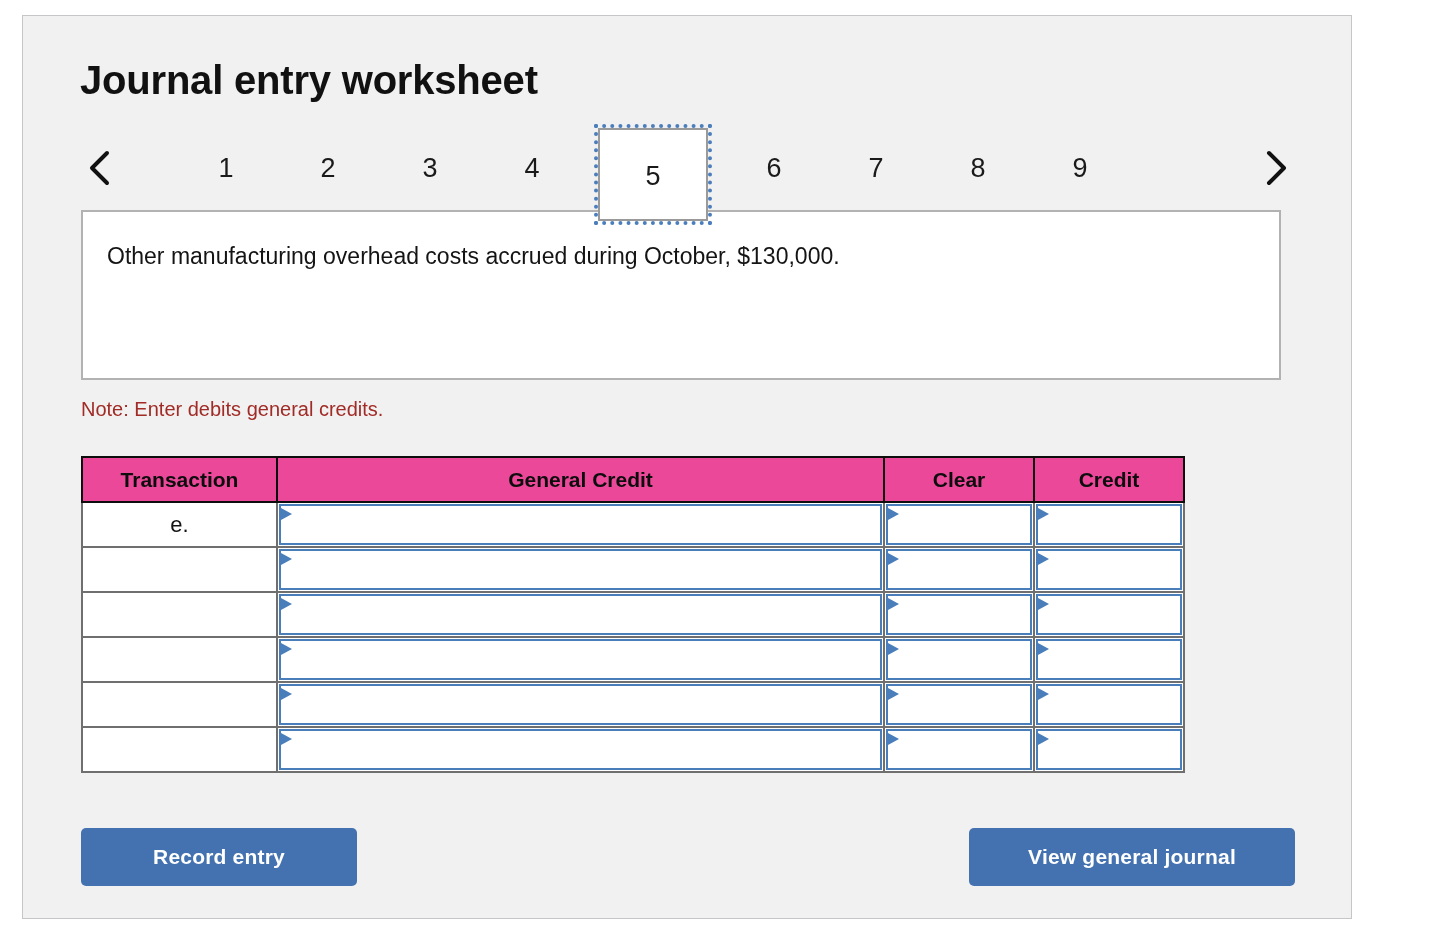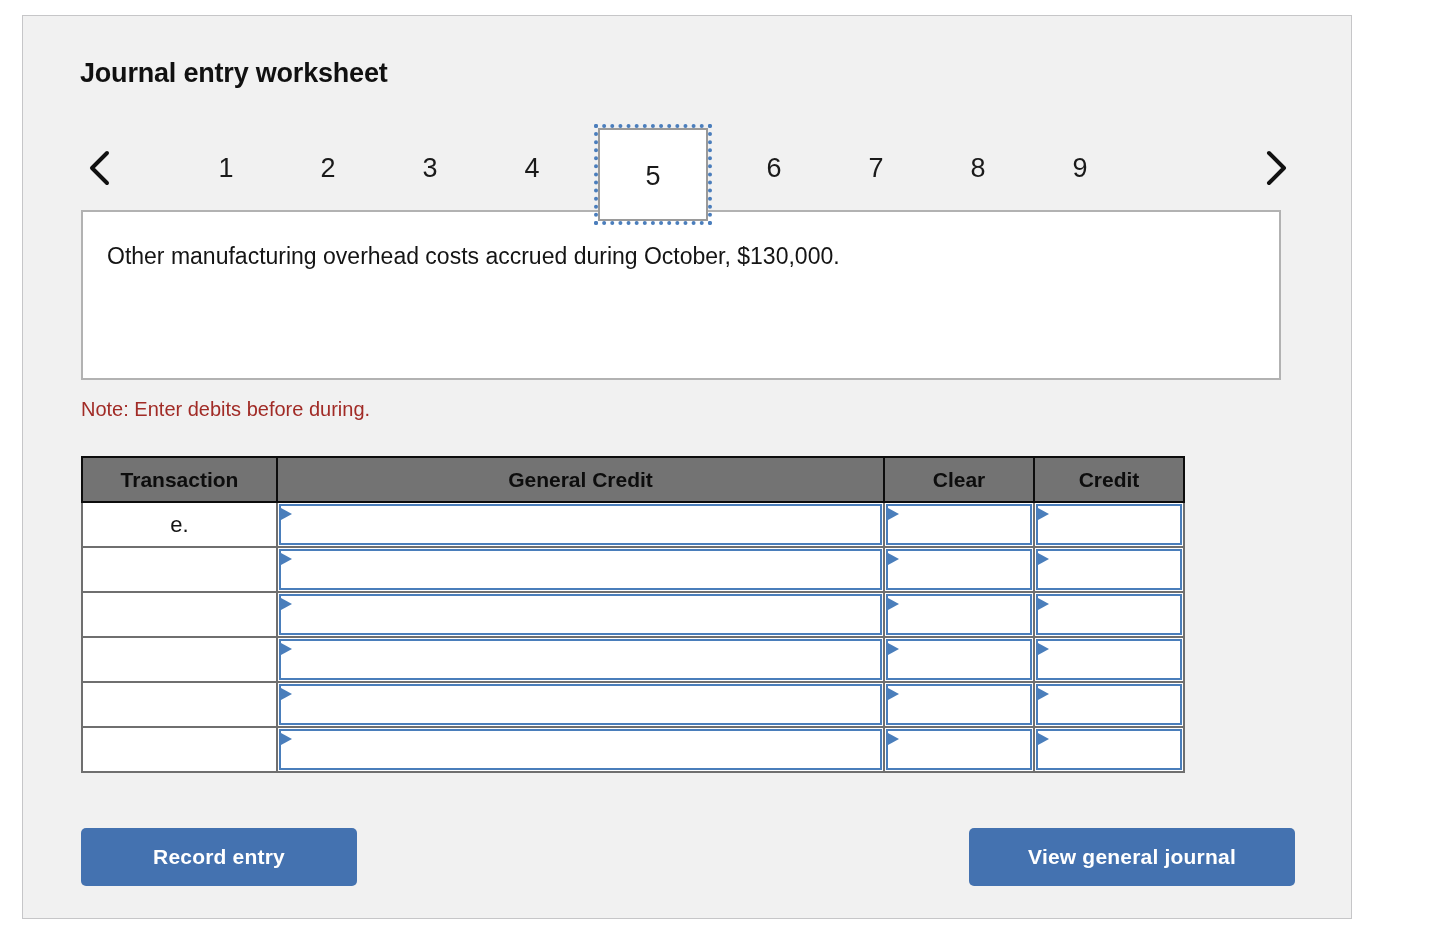--- a/index.html
+++ b/index.html
@@ -24,21 +24,21 @@
     background: #f1f1f1;
     border: 1px solid #c6c6c8;
     box-sizing: border-box;
   }
 
   
   #page-title {
     position: absolute;
     left: 57px;
     top: 42px;
-    font-size: 27px;
+    font-size: 40px;
     font-weight: bold;
     color: #111111;
     letter-spacing: -0.2px;
     white-space: nowrap;
   }
 
   
   #tab-strip {
     position: absolute;
     left: 57px;
@@ -126,21 +126,21 @@
   
   #journal-table {
     position: absolute;
     left: 58px;
     top: 440px;
     width: 1102px;
     border-collapse: collapse;
     table-layout: fixed;
   }
   #journal-table th {
-    background: #737373;
+    background: #ec4899;
     border: 2px solid #0d0d0d;
     font-size: 21px;
     font-weight: bold;
     color: #0d0d0d;
     height: 43px;
     padding: 0;
     text-align: center;
   }
   #journal-table td {
     border: 2px solid #6f6f6f;
@@ -237,21 +237,21 @@
         </svg>
       </span>
     </div>
 
   </div>
 
   <div id="description-box">
     <div id="description-text">Other manufacturing overhead costs accrued during October, $130,000.</div>
   </div>
 
-  <div id="note-text">Note: Enter debits before during.</div>
+  <div id="note-text">Note: Enter debits general credits.</div>
 
   <table id="journal-table">
     <colgroup>
       <col class="col-transaction">
       <col class="col-journal">
       <col class="col-debit">
       <col class="col-credit">
     </colgroup>
     <thead>
       <tr>

